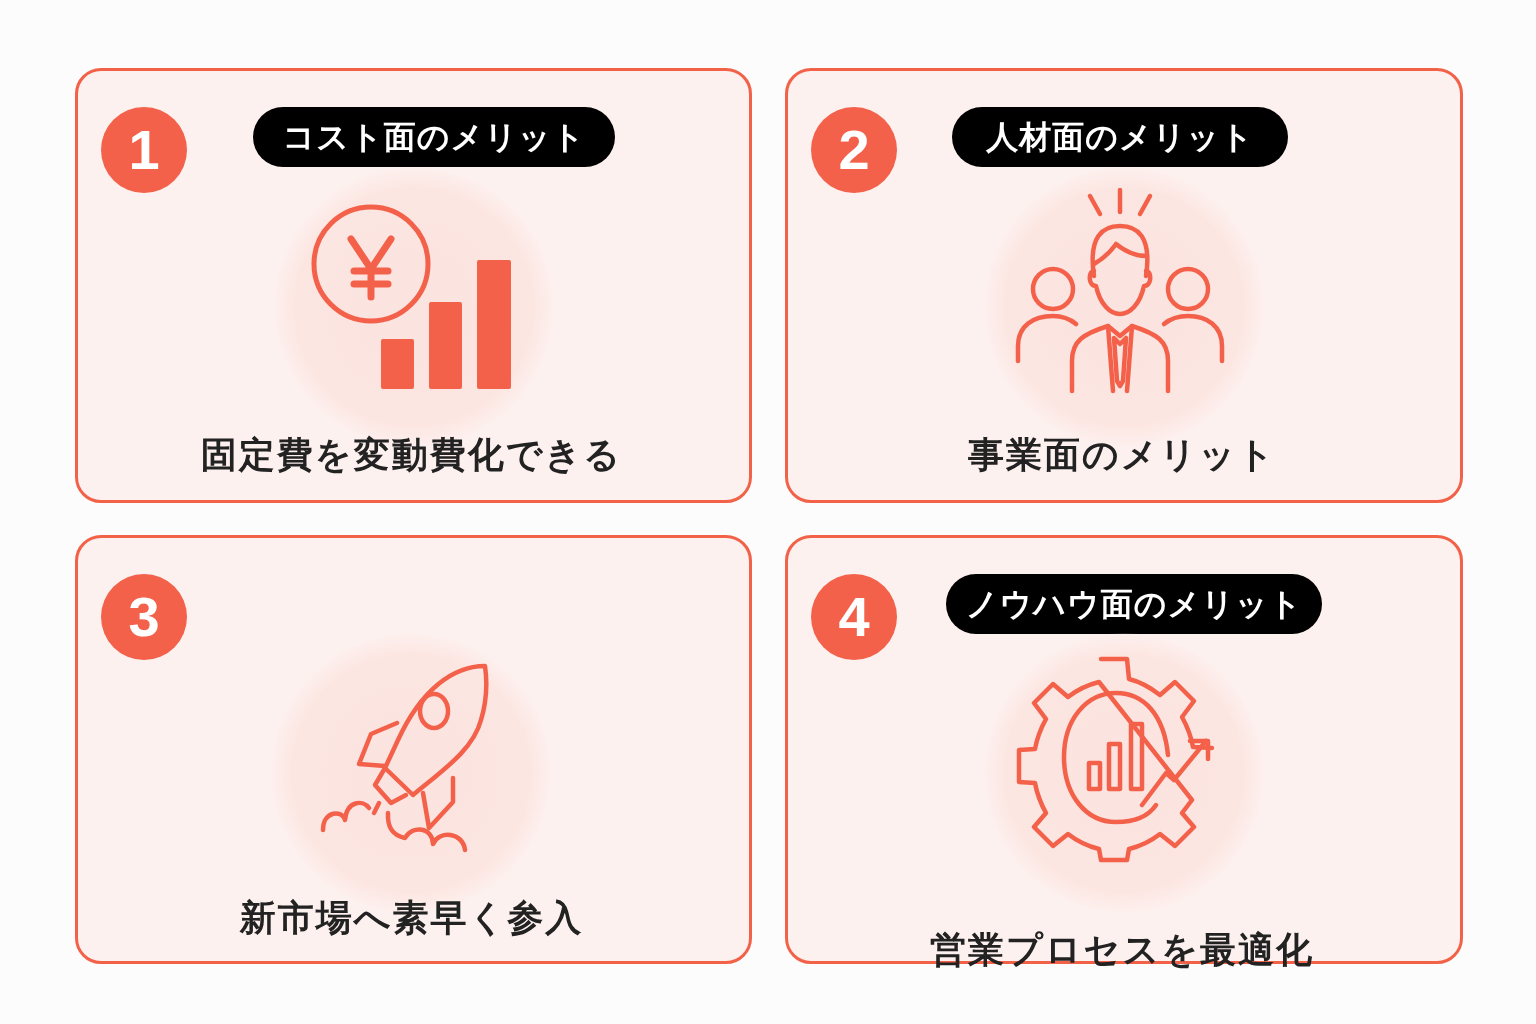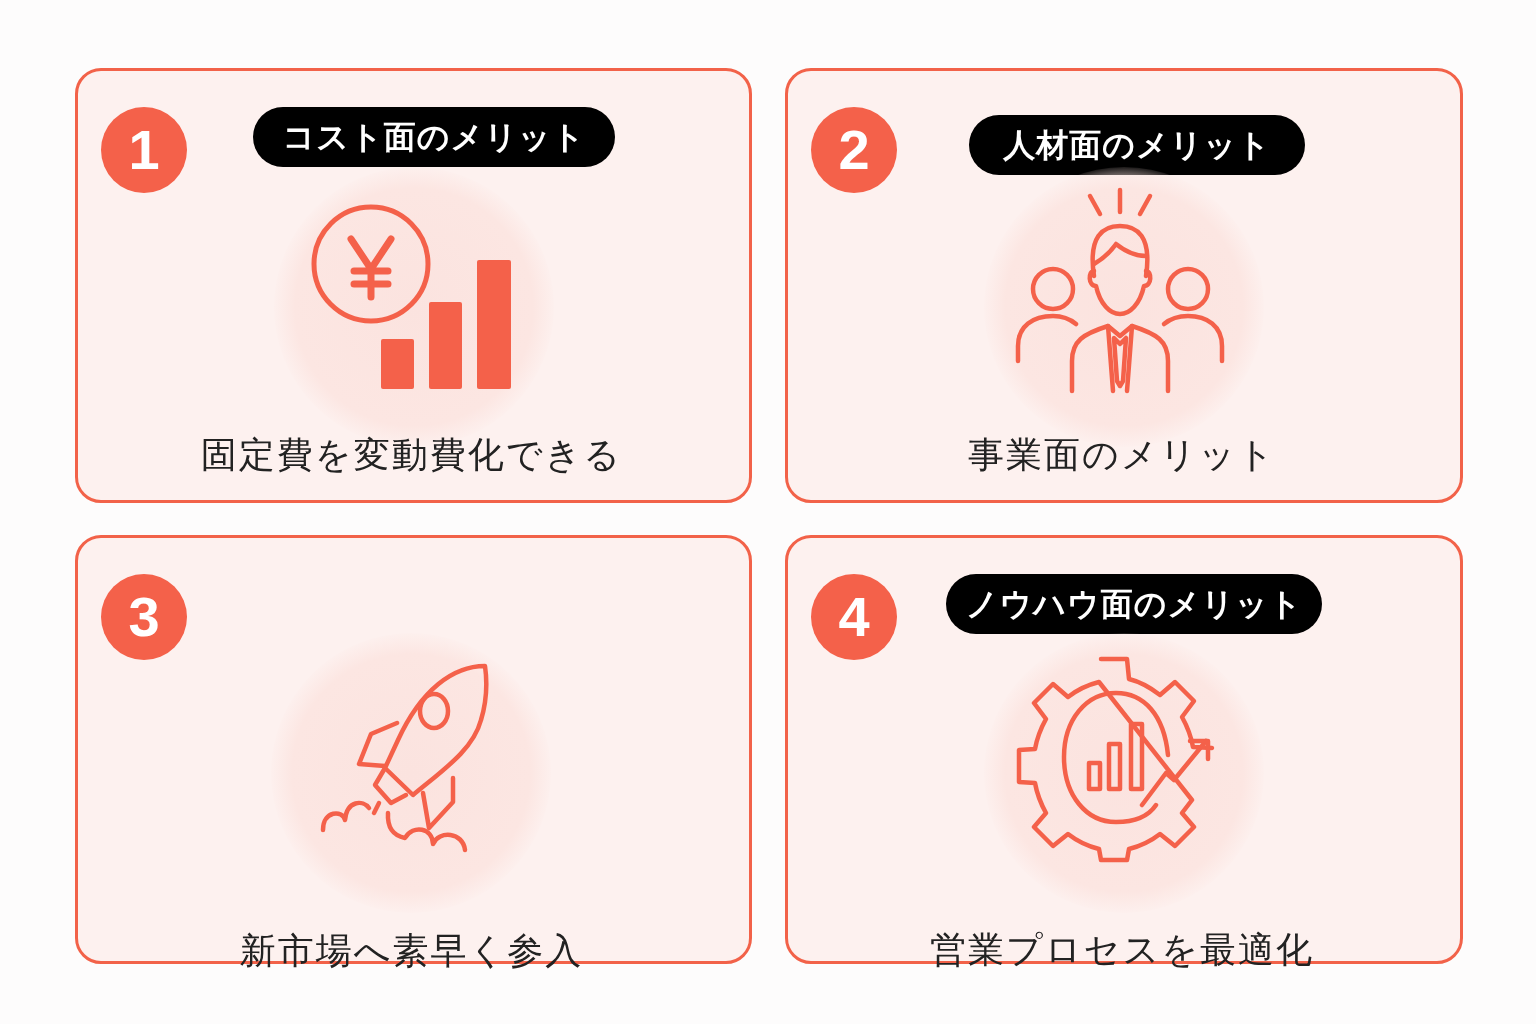--- a/index.html
+++ b/index.html
@@ -49,21 +49,21 @@
     width: 280px; height: 280px;
     border-radius: 50%;
     background: radial-gradient(circle, #fbe3df 0%, #fce6e2 60%, rgba(252,230,226,0) 72%);
   }
   .icon { position: absolute; }
   .caption {
     position: absolute;
     left: 0; right: 4px;
     text-align: center;
     color: #222;
-    font-weight: normal;
+    font-weight: bold;
     font-size: 36px;
     letter-spacing: 2px;
     white-space: nowrap;
   }
 </style>
 </head>
 <body>
 
 <div class="card" style="left:75px; top:68px; width:677px; height:435px;">
   <div class="num">1</div>
@@ -74,21 +74,21 @@
     <path d="M43 38 L63 68 L83 38 M63 68 L63 96 M46 70 H80 M46 83 H80" fill="none" stroke="#f4614a" stroke-width="7" stroke-linecap="round" stroke-linejoin="round"></path>
     <rect x="73" y="138" width="33" height="50" rx="2" fill="#f4614a"></rect>
     <rect x="121" y="101" width="33" height="87" rx="2" fill="#f4614a"></rect>
     <rect x="169" y="59" width="34" height="129" rx="2" fill="#f4614a"></rect>
   </svg>
   <div class="caption" style="top:360px;">固定費を変動費化できる</div>
 </div>
 
 <div class="card" style="left:785px; top:68px; width:678px; height:435px;">
   <div class="num">2</div>
-  <div class="pill" style="left:181px; width:336px;margin-top:8px;">人材面のメリット</div>
+  <div class="pill" style="left:164px; width:336px;">人材面のメリット</div>
   <div class="halo" style="left:196px; top:96px;"></div>
   <svg class="icon" style="left:220px; top:115px;" width="230" height="210" viewBox="0 0 230 210">
     <g fill="none" stroke="#f4614a" stroke-width="4.5" stroke-linecap="round" stroke-linejoin="round">
       <line x1="82" y1="10" x2="92" y2="28"></line>
       <line x1="112" y1="4" x2="112" y2="26"></line>
       <line x1="142" y1="10" x2="132" y2="28"></line>
       <path d="M86 90 C80 50 95 40 112 40 C129 40 144 50 138 90"></path>
       <path d="M86 78 C100 70 105 62 108 58 C118 66 128 70 138 70"></path>
       <path d="M86 85 C80 85 80 100 88 100 C92 118 102 128 112 128 C122 128 132 118 136 100 C144 100 144 85 138 85"></path>
       <path d="M64 205 V175 C64 155 75 148 100 140 L112 150 L124 140 C149 148 160 155 160 175 V205"></path>
@@ -111,21 +111,21 @@
       <path d="M182 6 C150 6 118 30 95 80 L82 108 L110 135 C140 110 170 90 178 60 C184 40 184 20 182 6 Z"></path>
       <ellipse cx="131" cy="51" rx="14" ry="17"></ellipse>
       <path d="M94 63 L68 74 L56 104 L82 106"></path>
       <path d="M150 118 L150 142 L126 168 L120 133"></path>
       <path d="M82 108 L72 125 L88 143 L103 135"></path>
       <path d="M71 153 L76 143"></path>
       <path d="M20 170 C20 150 40 150 42 160 C44 140 60 140 66 148"></path>
     <path d="M85 153 C84 170 92 176 102 178 C110 164 130 168 130 184 C136 170 160 172 162 190"></path>
     </g>
   </svg>
-  <div class="caption" style="top:356px;margin-top:33px;">新市場へ素早く参入</div>
+  <div class="caption" style="top:356px;">新市場へ素早く参入</div>
 </div>
 
 <div class="card" style="left:785px; top:535px; width:678px; height:429px;">
   <div class="num">4</div>
   <div class="pill" style="left:158px; width:376px;">ノウハウ面のメリット</div>
   <div class="halo" style="left:196px; top:95px;"></div>
   <svg class="icon" style="left:228px; top:117px;" width="220" height="210" viewBox="0 0 220 210">
     <g fill="none" stroke="#f4614a" stroke-width="4.5" stroke-linecap="round" stroke-linejoin="round">
       <path d="M85 4 H111 L113 24 C125 27 135 33 144 40 L159 27 L178 46 L166 62 C171 71 175 81 177 92 L196 93"></path>
       <path d="M176 145 L166 158 L178 172 L159 191 L144 179 C135 186 125 191 113 194 L111 205 H85 L83 194 C71 191 61 186 52 179 L37 191 L18 172 L30 158 C25 149 21 139 19 128 L3 127 V95 L19 94 C21 83 25 73 30 64 L18 48 L37 29 L52 42 C61 35 71 30 83 27 Z"></path>

